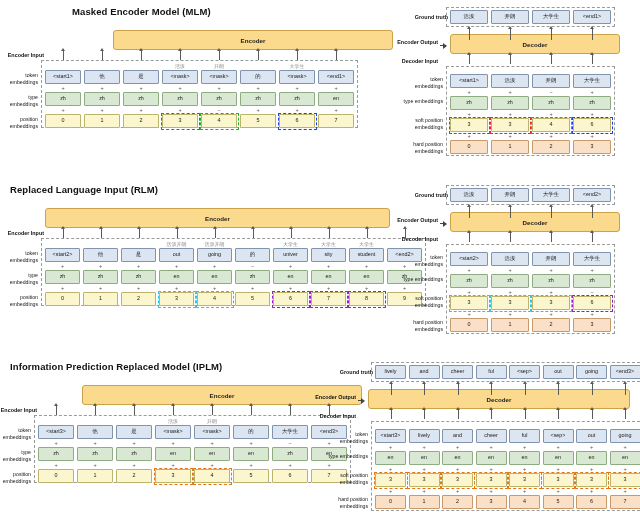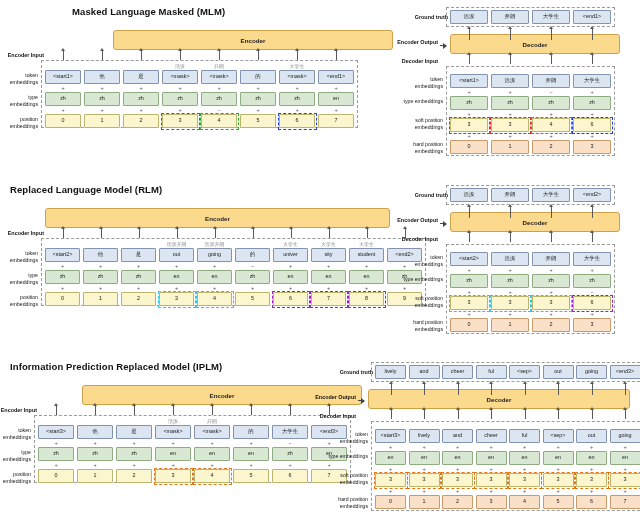--- a/index.html
+++ b/index.html
@@ -73,21 +73,21 @@
     content:""; position:absolute; right:-1px; top:-2.5px;
     border-top:3px solid transparent; border-bottom:3px solid transparent;
     border-left:4px solid #444;
   }
 </style>
 </head>
 <body>
 
 <div id="root">
     <div class="section" style="top:0px;height:178px;">
-      <div class="sec-title" style="position:absolute;left:72px;top:6px;">Masked Language Masked (MLM)</div>
+      <div class="sec-title" style="position:absolute;left:72px;top:6px;">Masked Encoder Model (MLM)</div>
       <div class="block" style="position:absolute;left:113px;top:30px;width:280px;">Encoder</div>
       <div class="sidelabel" style="position:absolute;left:0px;top:52px;width:44px;text-align:right;">Encoder Input</div>
       <div class="dashbox" style="left:41px;top:60px;width:317px;height:68px;"></div>
       <div class="arrowup" style="left:63px;top:51px;height:9px;"></div>
       <div class="arrowup" style="left:102px;top:51px;height:9px;"></div>
       <div class="arrowup" style="left:141px;top:51px;height:9px;"></div>
       <div class="arrowup" style="left:180px;top:51px;height:9px;"></div>
       <div class="arrowup" style="left:219px;top:51px;height:9px;"></div>
       <div class="arrowup" style="left:258px;top:51px;height:9px;"></div>
       <div class="arrowup" style="left:297px;top:51px;height:9px;"></div>
@@ -191,21 +191,21 @@
       <div class="cell hard" style="position:absolute;left:450px;top:140px;width:38px;">0</div>
       <div class="cell hard" style="position:absolute;left:491px;top:140px;width:38px;">1</div>
       <div class="cell hard" style="position:absolute;left:532px;top:140px;width:38px;">2</div>
       <div class="cell hard" style="position:absolute;left:573px;top:140px;width:38px;">3</div>
       <div class="rowlabel" style="position:absolute;left:402px;top:76px;width:44px;text-align:right;">token embeddings</div>
       <div class="rowlabel" style="position:absolute;left:402px;top:98px;width:44px;text-align:right;">type embeddings</div>
       <div class="rowlabel" style="position:absolute;left:402px;top:117px;width:44px;text-align:right;">soft position embeddings</div>
       <div class="rowlabel" style="position:absolute;left:402px;top:141px;width:44px;text-align:right;">hard position embeddings</div>
     </div>
     <div class="section" style="top:178px;height:178px;">
-      <div class="sec-title" style="position:absolute;left:10px;top:6px;">Replaced Language Model (RLM)</div>
+      <div class="sec-title" style="position:absolute;left:10px;top:6px;">Replaced Language Input (RLM)</div>
       <div class="block" style="position:absolute;left:45px;top:30px;width:345px;">Encoder</div>
       <div class="sidelabel" style="position:absolute;left:0px;top:52px;width:44px;text-align:right;">Encoder Input</div>
       <div class="dashbox" style="left:41px;top:60px;width:385px;height:68px;"></div>
       <div class="arrowup" style="left:62.5px;top:51px;height:9px;"></div>
       <div class="arrowup" style="left:100.5px;top:51px;height:9px;"></div>
       <div class="arrowup" style="left:138.5px;top:51px;height:9px;"></div>
       <div class="arrowup" style="left:176.5px;top:51px;height:9px;"></div>
       <div class="arrowup" style="left:214.5px;top:51px;height:9px;"></div>
       <div class="arrowup" style="left:252.5px;top:51px;height:9px;"></div>
       <div class="arrowup" style="left:290.5px;top:51px;height:9px;"></div>

